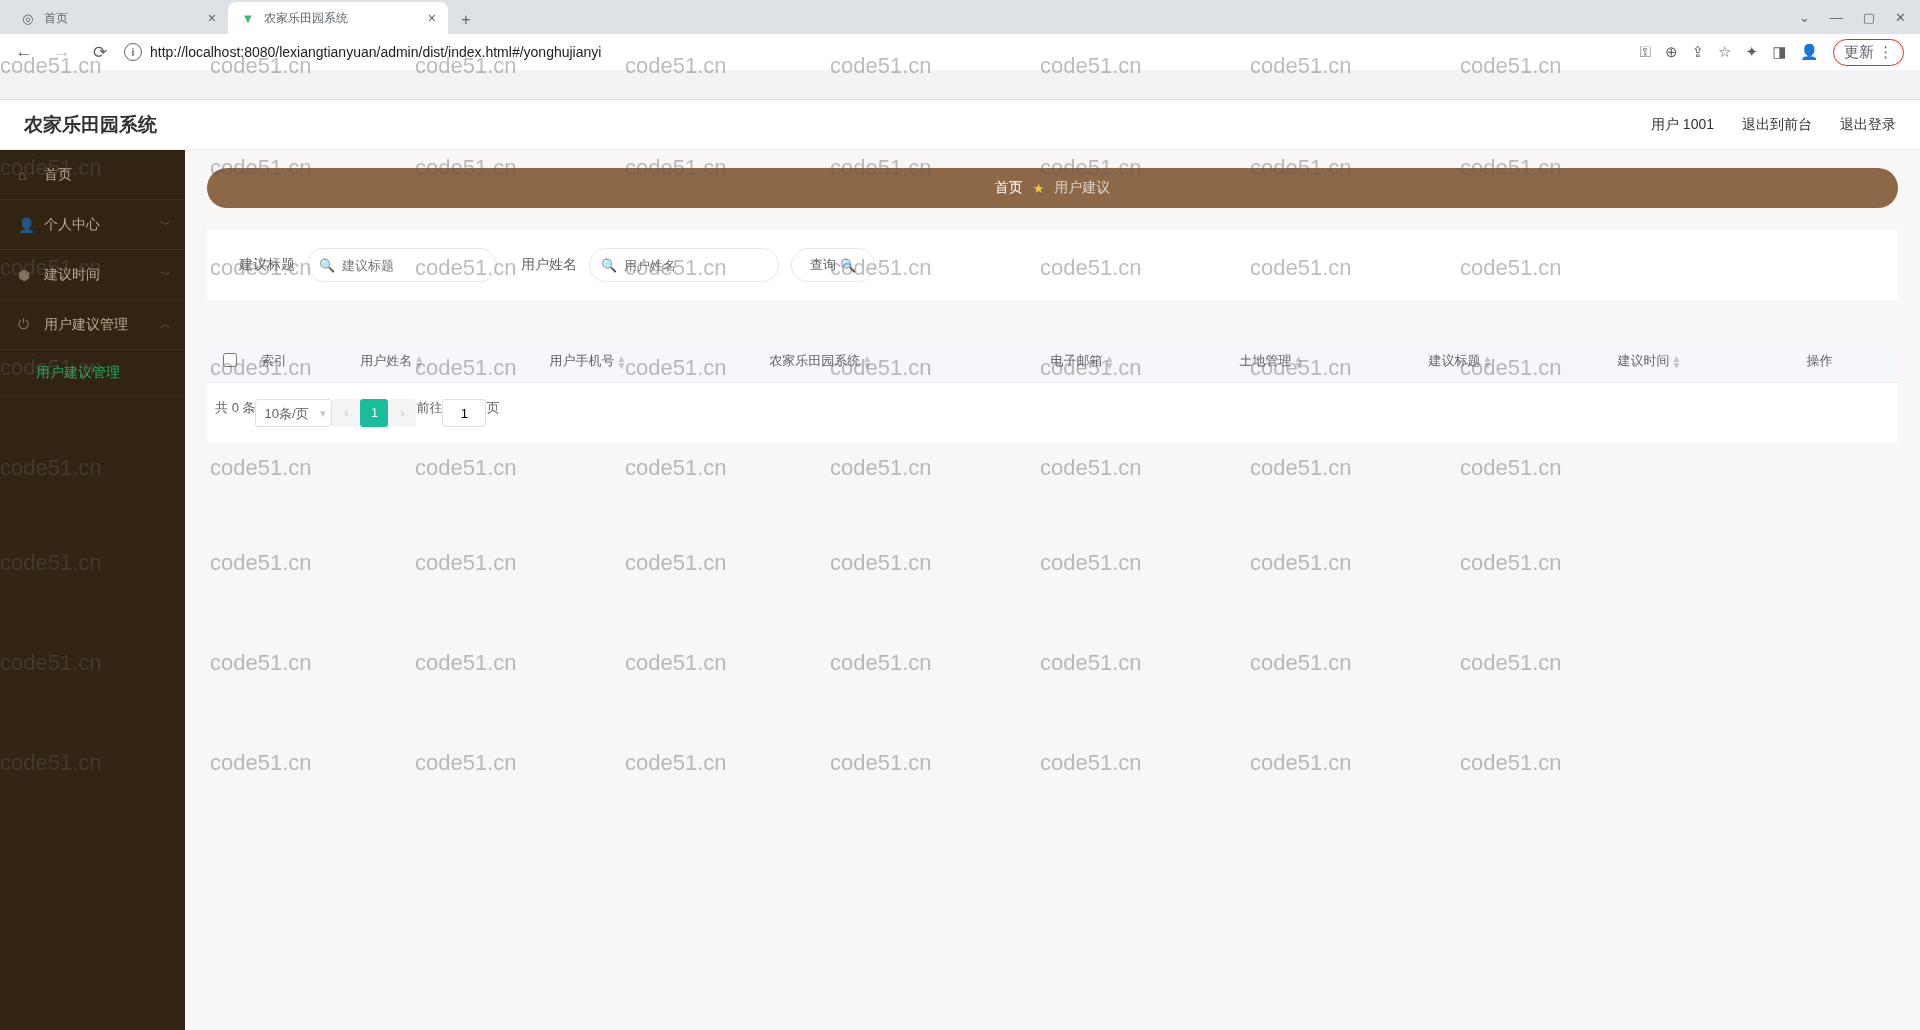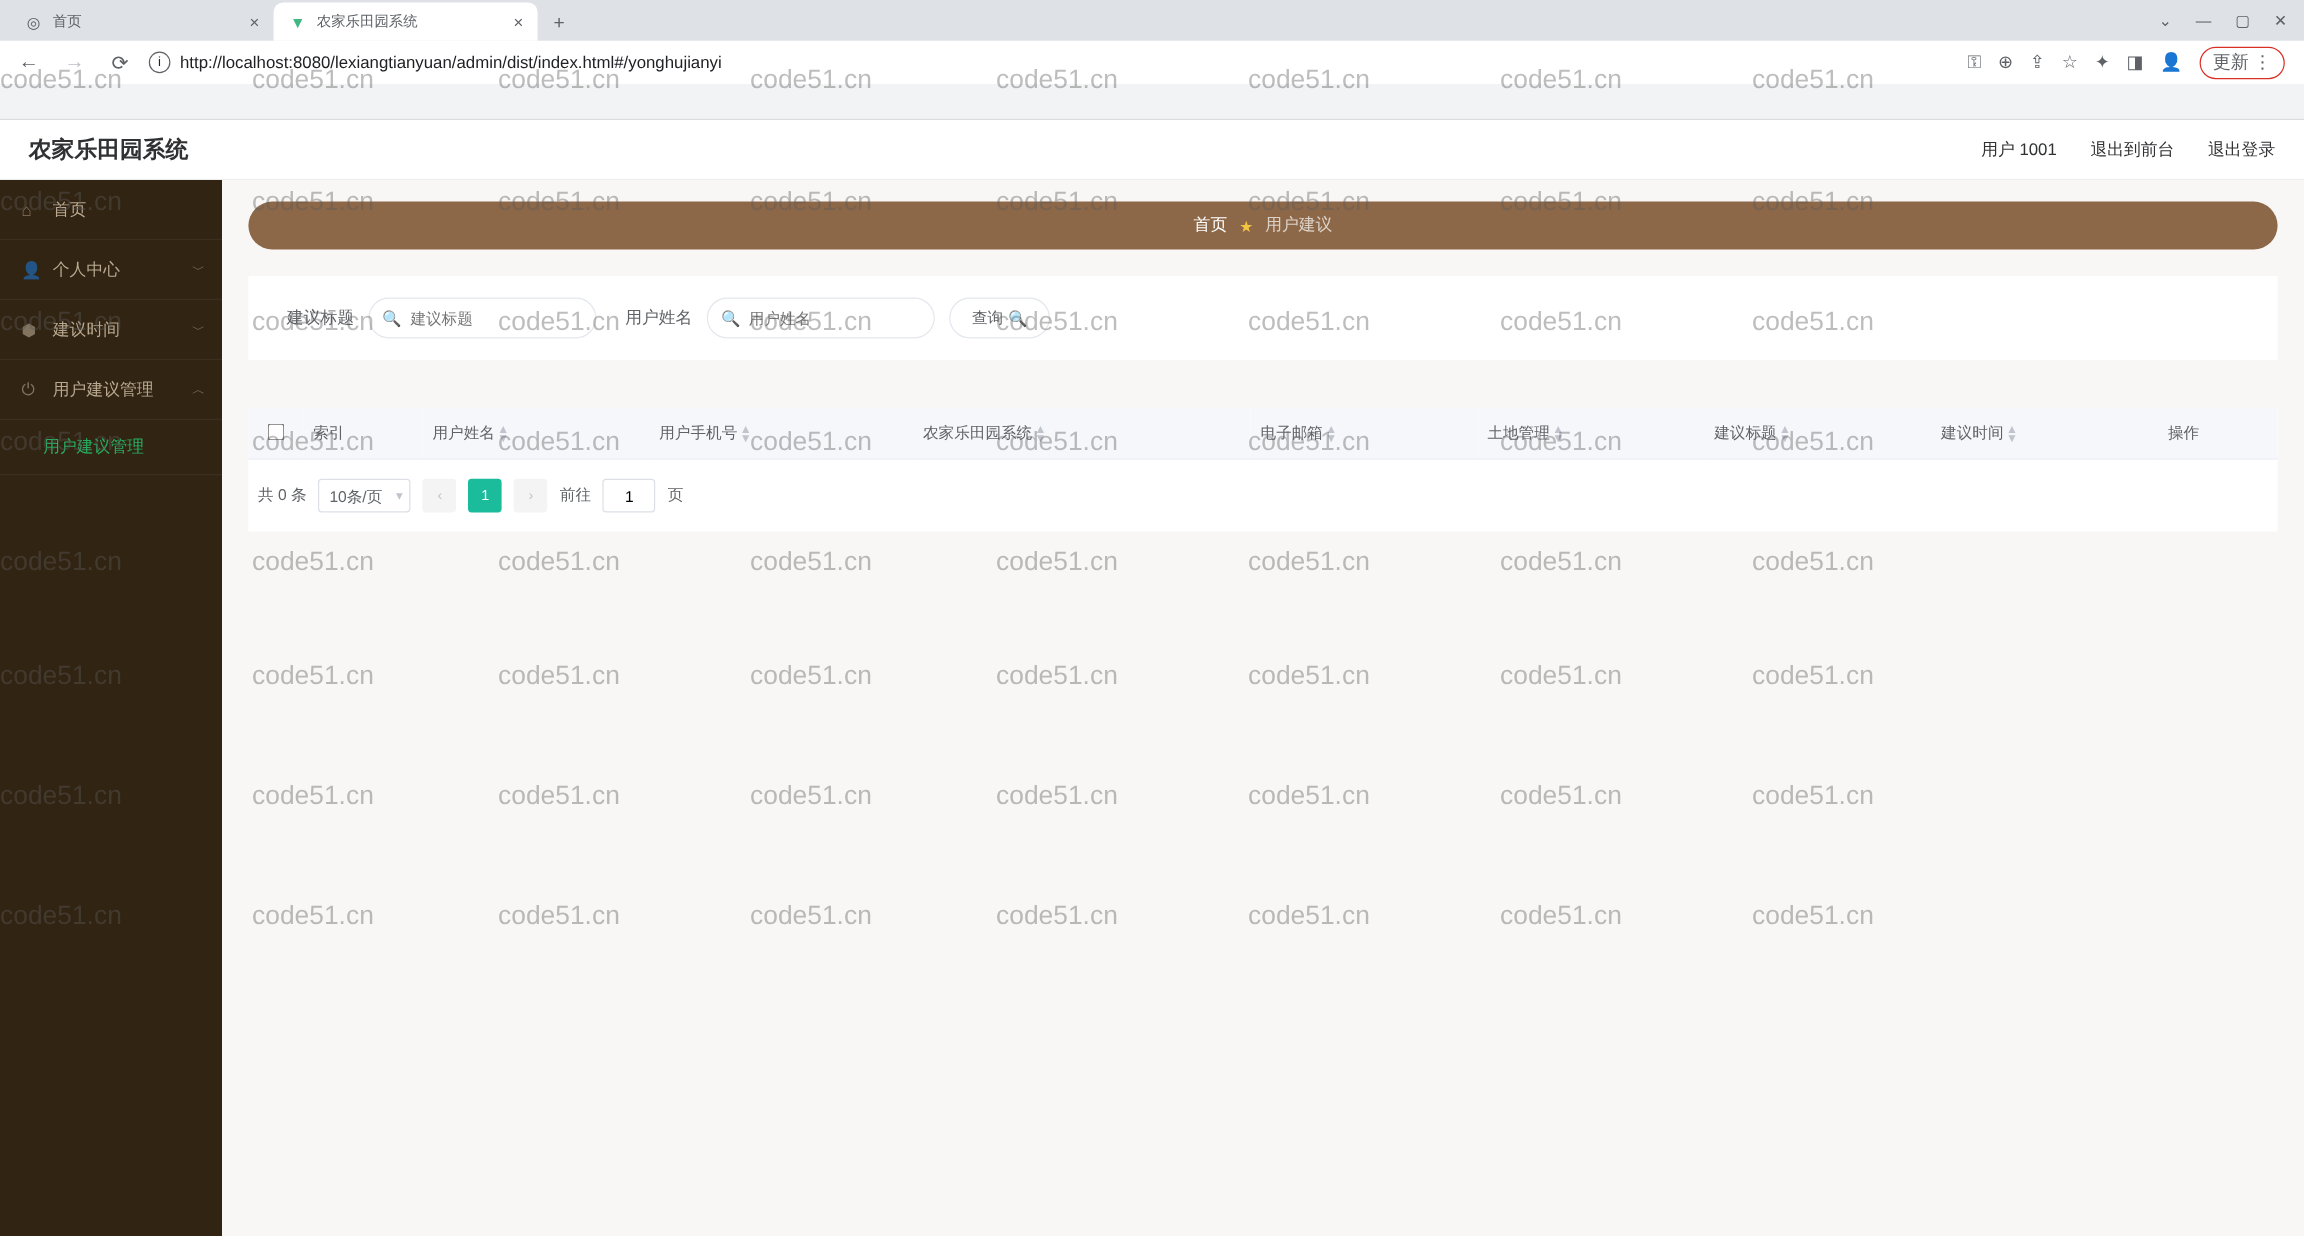--- a/index.html
+++ b/index.html
@@ -59,21 +59,21 @@
 
 .table-wrap { margin-top: 40px; background: #fff; }
 .table { width: 100%; border-collapse: collapse; font-size: 13px; color: #606266; }
 .table th { background: #f5f7fa; font-weight: 500; padding: 12px 8px; text-align: left; border-bottom: 1px solid #ebeef5; }
 .table th .sort { color: #c0c4cc; font-size: 10px; margin-left: 2px; display: inline-block; line-height: 7px; vertical-align: middle; }
 .table .checkbox-cell { width: 46px; text-align: center; }
 .table input[type=checkbox] { width: 14px; height: 14px; }
 
 .watermark-overlay { color: #d93025; font-size: 36px; font-weight: 400; text-align: center; padding: 22px 0; letter-spacing: 2px; }
 
-.pagination { display: flex; align-items: center; gap: 10px; padding: 16px 8px; font-size: 13px; color: #606266; }
+.pagination { display: flex; align-items: flex-start; padding: 16px 8px; font-size: 13px; color: #606266; }
 .page-select { height: 28px; border: 1px solid #dcdfe6; border-radius: 3px; padding: 0 22px 0 8px; font-size: 13px; color: #606266; background: #fff; appearance: none; }
 .select-wrap { position: relative; display: inline-flex; align-items: center; }
 .select-wrap::after { content: "▾"; position: absolute; right: 7px; color: #c0c4cc; font-size: 11px; pointer-events: none; }
 .page-btn { width: 28px; height: 28px; display: flex; align-items: center; justify-content: center; background: #f4f4f5; border-radius: 3px; color: #c0c4cc; cursor: pointer; font-size: 12px; }
 .page-btn.active { background: #1abc9c; color: #fff; }
 .page-input { width: 44px; height: 28px; border: 1px solid #dcdfe6; border-radius: 3px; text-align: center; font-size: 13px; }
 
 
 .wm { position: absolute; color: rgba(90,90,90,0.4); font-size: 22px; pointer-events: none; z-index: 1; }
 </style>

